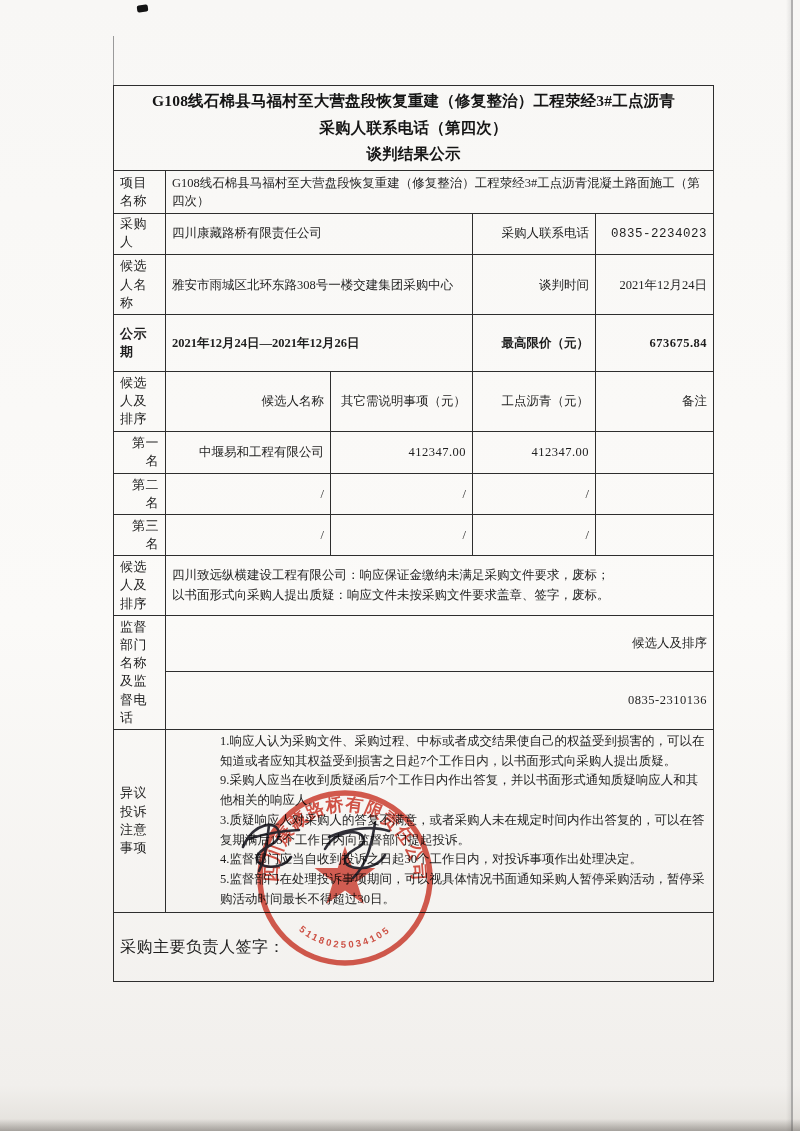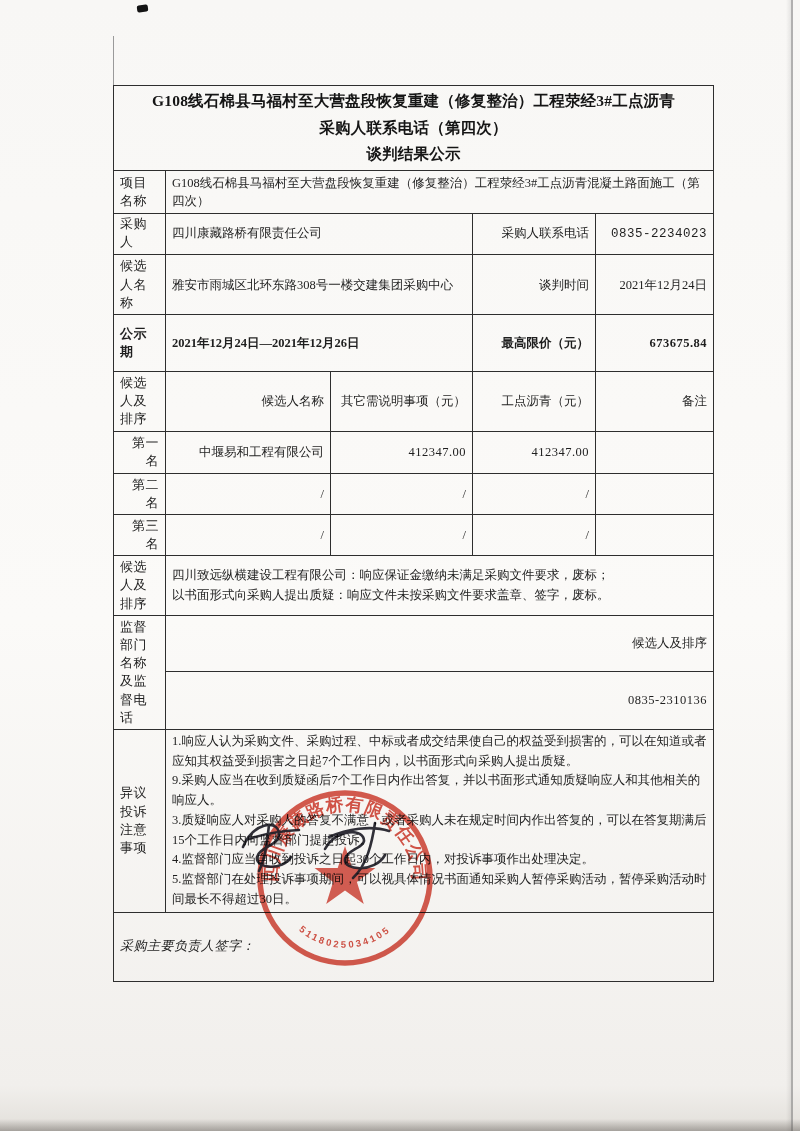--- a/index.html
+++ b/index.html
@@ -32,22 +32,22 @@
     overflow:hidden;
   }
   td.rowlabel{padding:2px 4px;line-height:1.4;letter-spacing:.5px;font-size:13px;}
   td.ctr{text-align:right;}
   td.titlecell{vertical-align:top;padding-top:9px;}
   .title-line{text-align:center;font-family:Liberation Serif, serif;
     font-weight:700;font-size:15.5px;line-height:1.7;white-space:nowrap;letter-spacing:.2px;color:#151515;}
   .num{letter-spacing:.5px;}
   td.notes div{line-height:1.55;}
   td.complaint{vertical-align:top;padding:6px 6px 4px 6px;}
-  td.complaint div{line-height:1.58;}
-  td.signrow{font-size:13px;letter-spacing:.5px;font-style:italic;}
+  td.complaint div{line-height:1.58;margin-left:48px;}
+  td.signrow{font-size:16px;letter-spacing:.5px;}
 
   #stamp-overlay{position:absolute;left:225px;top:785px;width:230px;height:190px;mix-blend-mode:multiply;}
   .sealtxt{font-family:"Liberation Sans","DejaVu Sans",sans-serif;}
 </style>
 </head>
 <body>
 
 <div class="artifact" id="scan-right-soft"></div>
 <div class="artifact" id="scan-right-line"></div>
 <div class="artifact" id="scan-bottom"></div>

